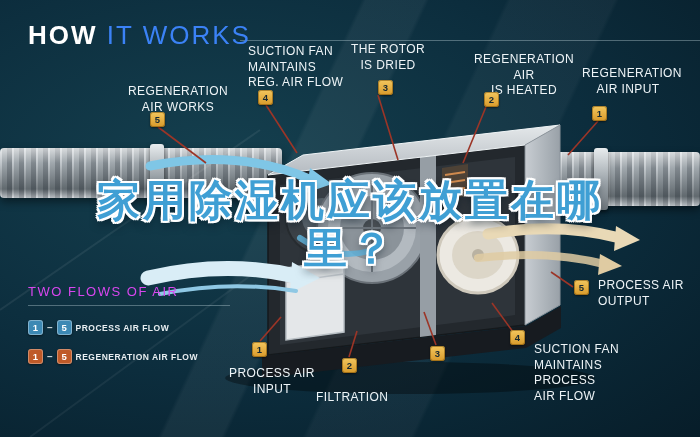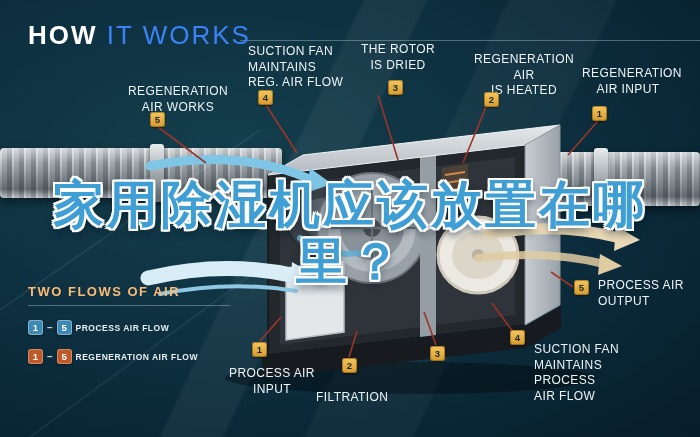--- a/index.html
+++ b/index.html
@@ -34,21 +34,21 @@
     background:linear-gradient(180deg,#e8ecee,#9ba3a9 55%,#6f777d);
     box-shadow:0 2px 4px rgba(0,0,0,.5);}
   .flange-left{left:150px;top:144px;width:14px;height:58px;}
   .flange-right{left:594px;top:148px;width:14px;height:62px;}
   
   .artsvg{position:absolute;inset:0;z-index:10;pointer-events:none;}
   .leadersvg{position:absolute;inset:0;z-index:25;pointer-events:none;}
   
   .overlay{
     position:absolute;left:0;right:0;top:176px;z-index:40;text-align:center;
-    font-weight:bold;font-size:51px;line-height:1.12;letter-spacing:3px;color:#3f9fd4;
+    font-weight:bold;font-size:43px;line-height:1.12;letter-spacing:3px;color:#3f9fd4;
     text-shadow:
       -2px -2px 0 #fff, 0 -2px 0 #fff, 2px -2px 0 #fff,
       -2px 0 0 #fff, 2px 0 0 #fff,
       -2px 2px 0 #fff, 0 2px 0 #fff, 2px 2px 0 #fff,
       0 5px 8px rgba(0,18,30,.65);
   }
   
   .co{position:absolute;z-index:50;}
   .co-text{font-weight:normal;font-size:12px;line-height:1.3;letter-spacing:.4px;color:#eef4f7;}
   .center{text-align:center;}
@@ -57,31 +57,31 @@
     background:linear-gradient(180deg,#f3c75e,#d89a2b);
     color:#152833;font-weight:bold;font-size:9.5px;line-height:15px;text-align:center;
     box-shadow:0 1px 2px rgba(0,0,0,.5), inset 0 0 0 1px rgba(120,80,10,.55);
   }
   .badge.abs{position:absolute;}
   .badge.blue{background:#3d89b4;color:#fff;box-shadow:0 1px 2px rgba(0,0,0,.5), inset 0 0 0 1px rgba(255,255,255,.35);}
   .badge.orange{background:#bf5a28;color:#fff;box-shadow:0 1px 2px rgba(0,0,0,.5), inset 0 0 0 1px rgba(255,255,255,.3);}
   
   .co1{left:126px;top:84px;width:104px;} .co1 .badge{left:24px;top:28px;}
   .co2{left:248px;top:44px;width:96px;}  .co2 .badge{left:10px;top:46px;}
-  .co3{left:358px;top:42px;width:80px;}  .co3 .badge{left:30px;top:38px;}
+  .co3{left:348px;top:42px;width:80px;}  .co3 .badge{left:30px;top:38px;}
   .co4{left:474px;top:52px;width:100px;} .co4 .badge{left:10px;top:40px;}
   .co5{left:582px;top:66px;width:92px;}  .co5 .badge{left:10px;top:40px;}
   .co6{left:574px;top:278px;width:110px;} .co6 .badge{left:0;top:2px;} .co6 .co-text{margin-left:24px;}
   .co7{left:510px;top:328px;width:130px;} .co7 .badge{left:0;top:2px;} .co7 .co-text{margin-left:24px;margin-top:14px;}
   .co8{left:400px;top:340px;width:140px;} .co8 .badge{left:30px;top:6px;} .co8 .co-text{margin-top:30px;}
   .co9{left:316px;top:352px;width:70px;}  .co9 .badge{left:26px;top:6px;} .co9 .co-text{margin-top:38px;}
   .co10{left:228px;top:336px;width:88px;} .co10 .badge{left:24px;top:6px;} .co10 .co-text{margin-top:30px;}
   
   .legend{position:absolute;left:28px;top:284px;z-index:30;width:220px;}
-  .legend-title{font-weight:bold;font-size:13px;letter-spacing:1.5px;color:#fdba74;}
+  .legend-title{font-weight:normal;font-size:13px;letter-spacing:1.5px;color:#d946ef;}
   .legend-rule{margin-top:6px;width:202px;height:1px;background:rgba(210,228,236,.35);}
   .legend-row{margin-top:14px;display:flex;align-items:center;gap:4px;}
   .legend-dash{color:#cfd9de;font-weight:bold;font-size:10px;}
   .legend-label{font-weight:bold;font-size:8.5px;letter-spacing:.5px;color:#e8eef1;}
 </style>
 </head>
 <body>
 
 <div class="bg"></div>
 

